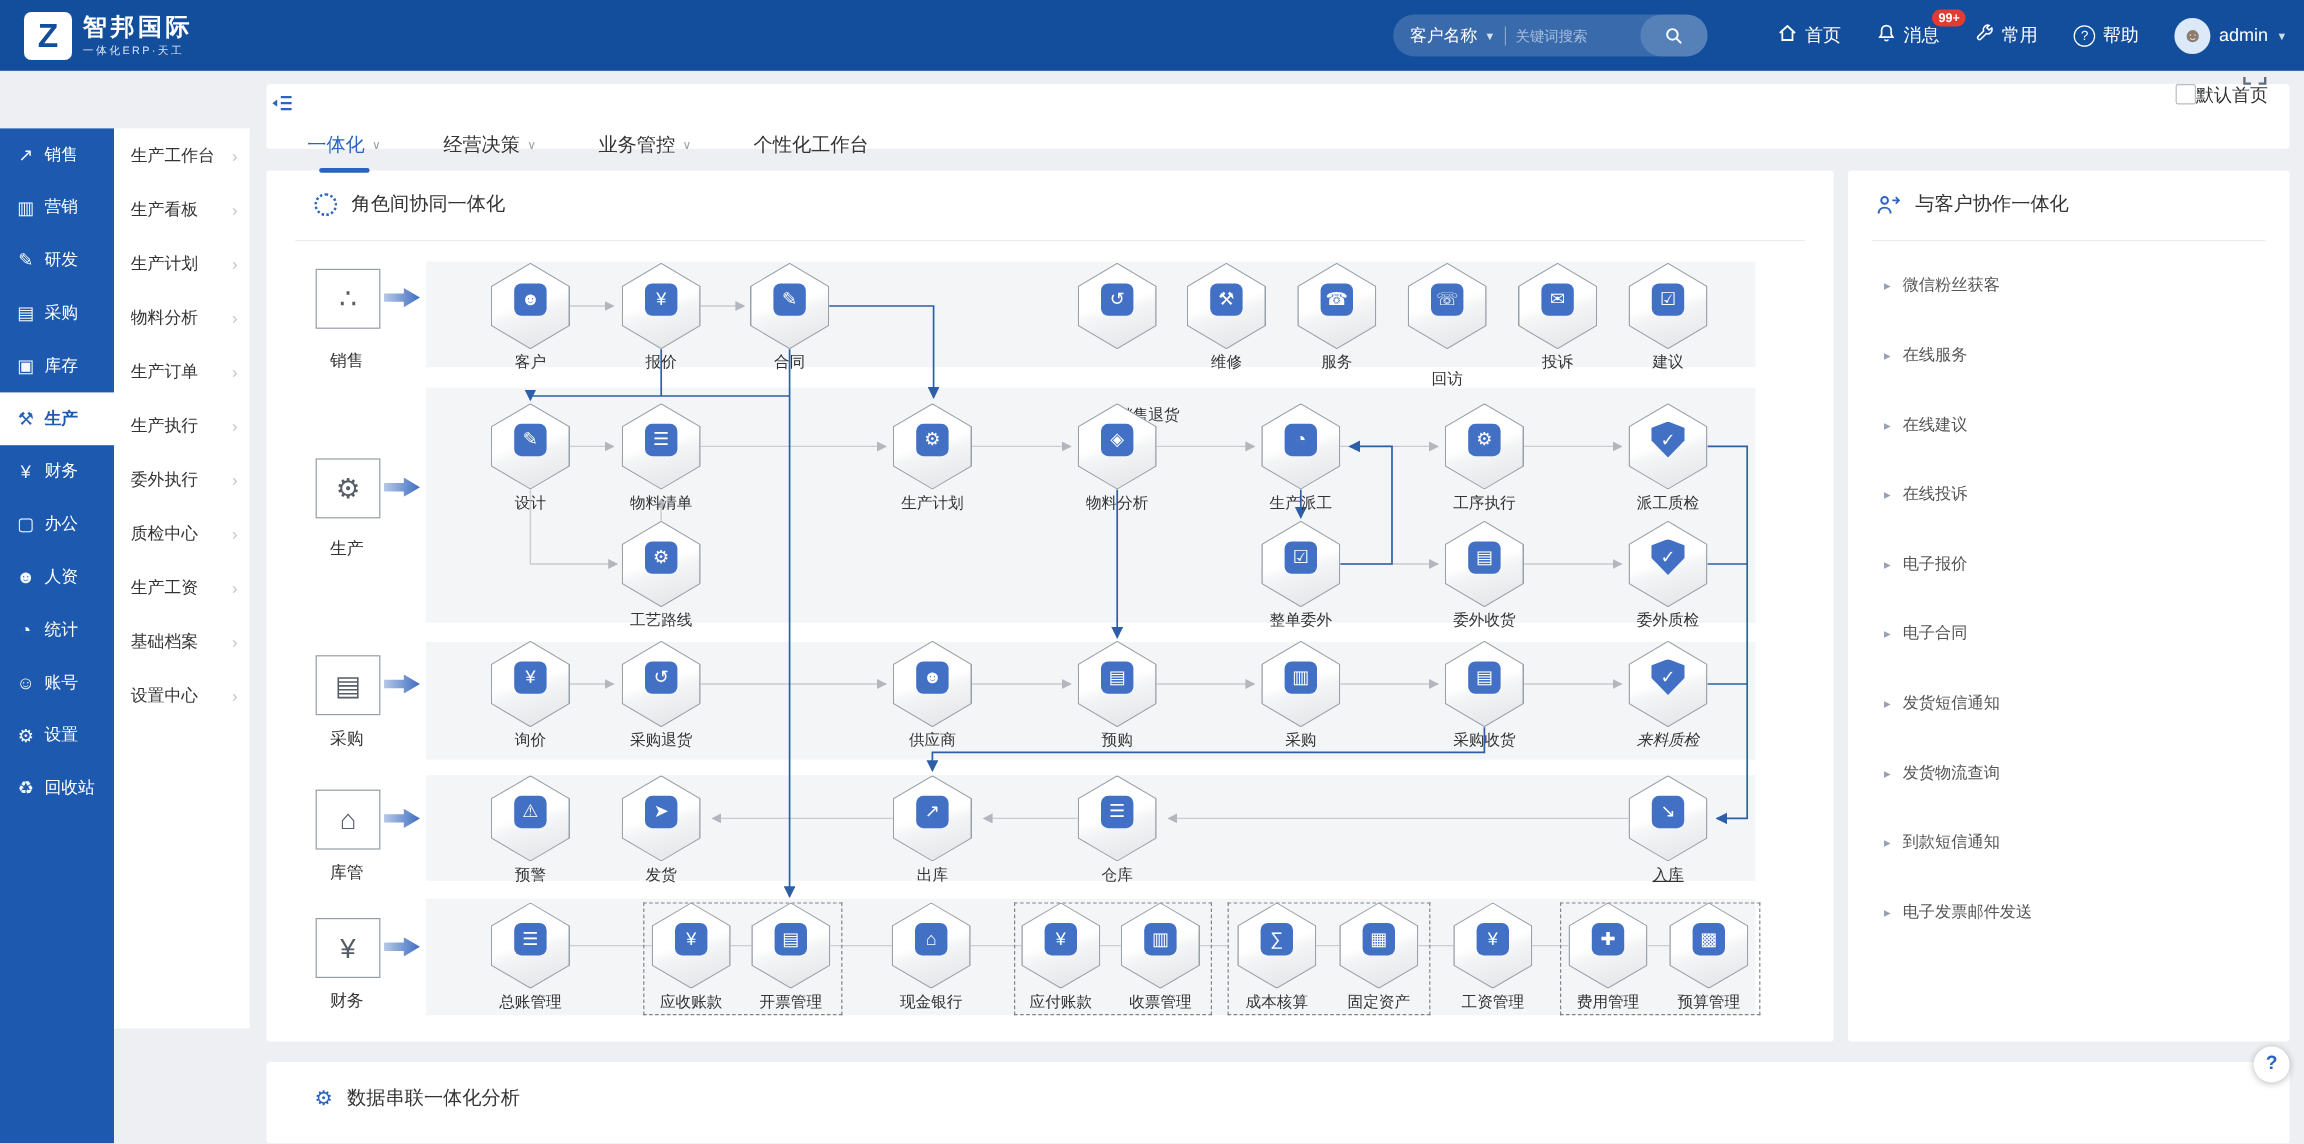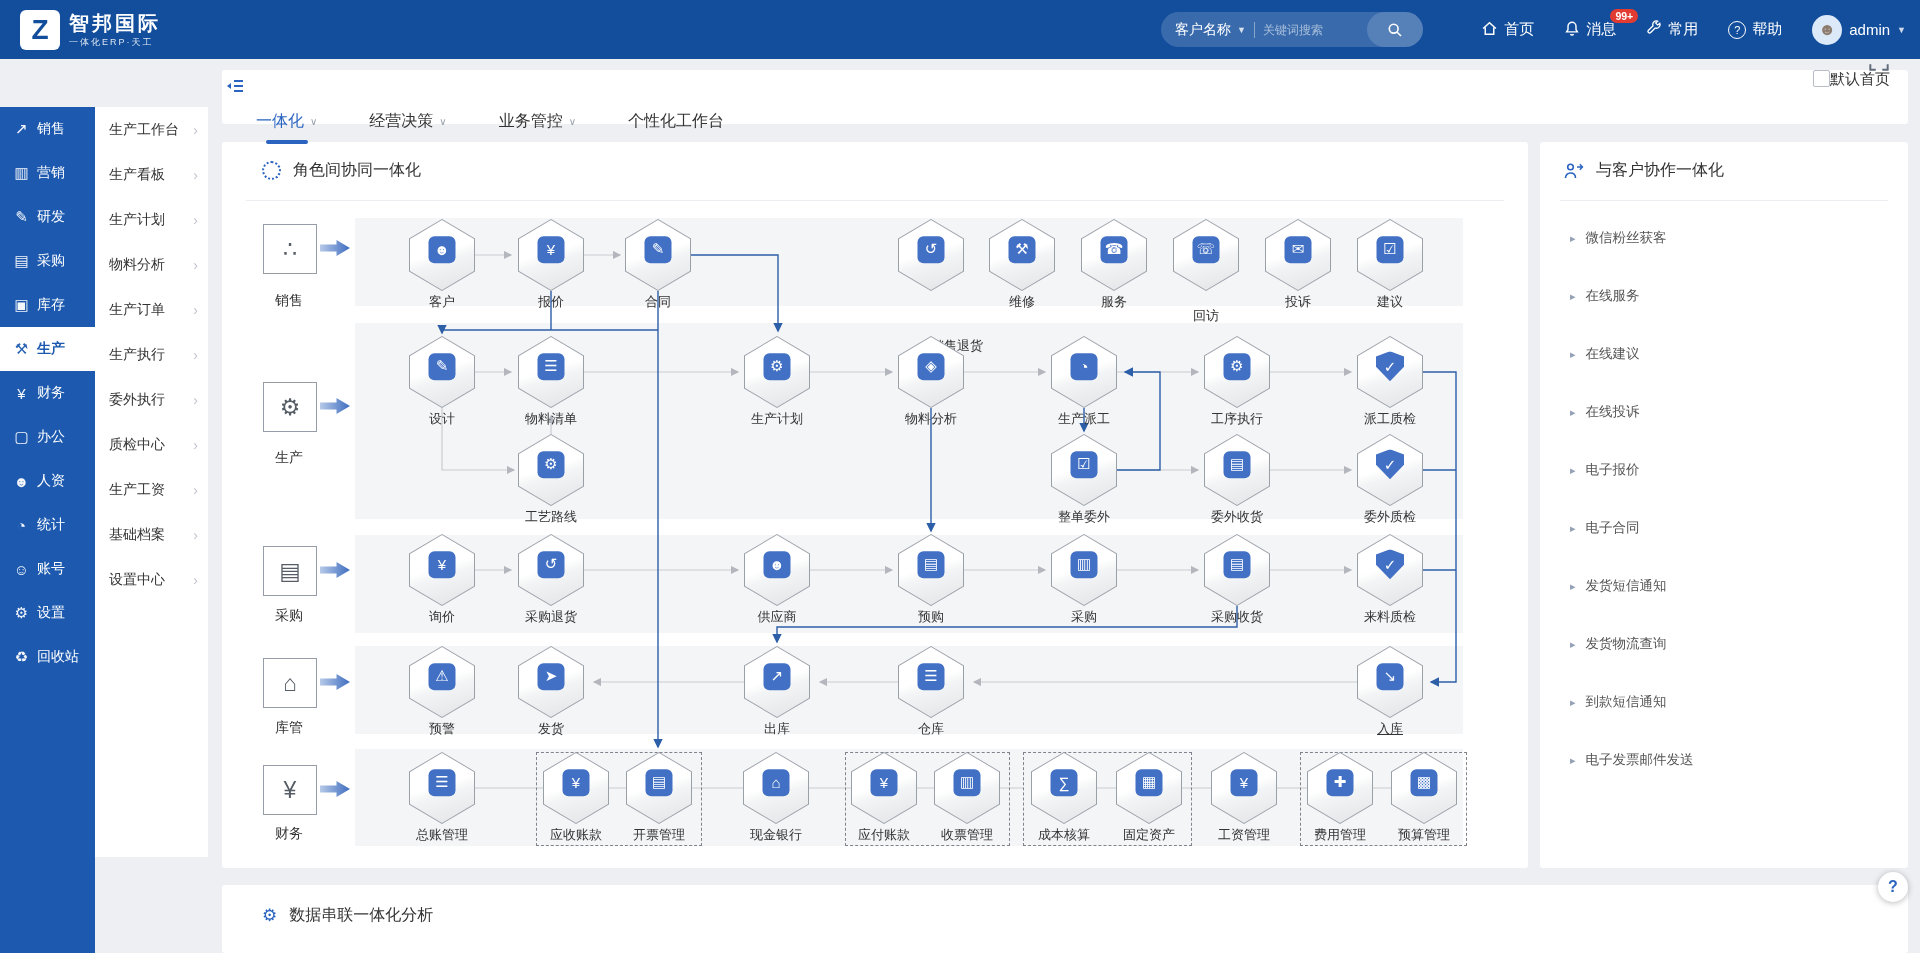--- a/index.html
+++ b/index.html
@@ -514,21 +514,21 @@
           <div class="hex-border"></div>
           <div class="hex-face"></div>
           <div class="hex-ico">▤</div>
         </div>
         <div class="hex-label" style="left: 1015px; top: 466px;">采购收货</div>
         <div class="hex" style="left: 1135px; top: 392px;">
           <div class="hex-border"></div>
           <div class="hex-face"></div>
           <div class="hex-ico shield">✓</div>
         </div>
-        <div class="hex-label" style="left: 1168px; top: 466px;">来料质检</div>
+        <div class="hex-label" style="left: 1168px; top: 466px; font-style: italic;">来料质检</div>
         <div class="hex" style="left: 187px; top: 504px;">
           <div class="hex-border"></div>
           <div class="hex-face"></div>
           <div class="hex-ico">⚠</div>
         </div>
         <div class="hex-label" style="left: 220px; top: 578px;">预警</div>
         <div class="hex" style="left: 296px; top: 504px;">
           <div class="hex-border"></div>
           <div class="hex-face"></div>
           <div class="hex-ico">➤</div>

